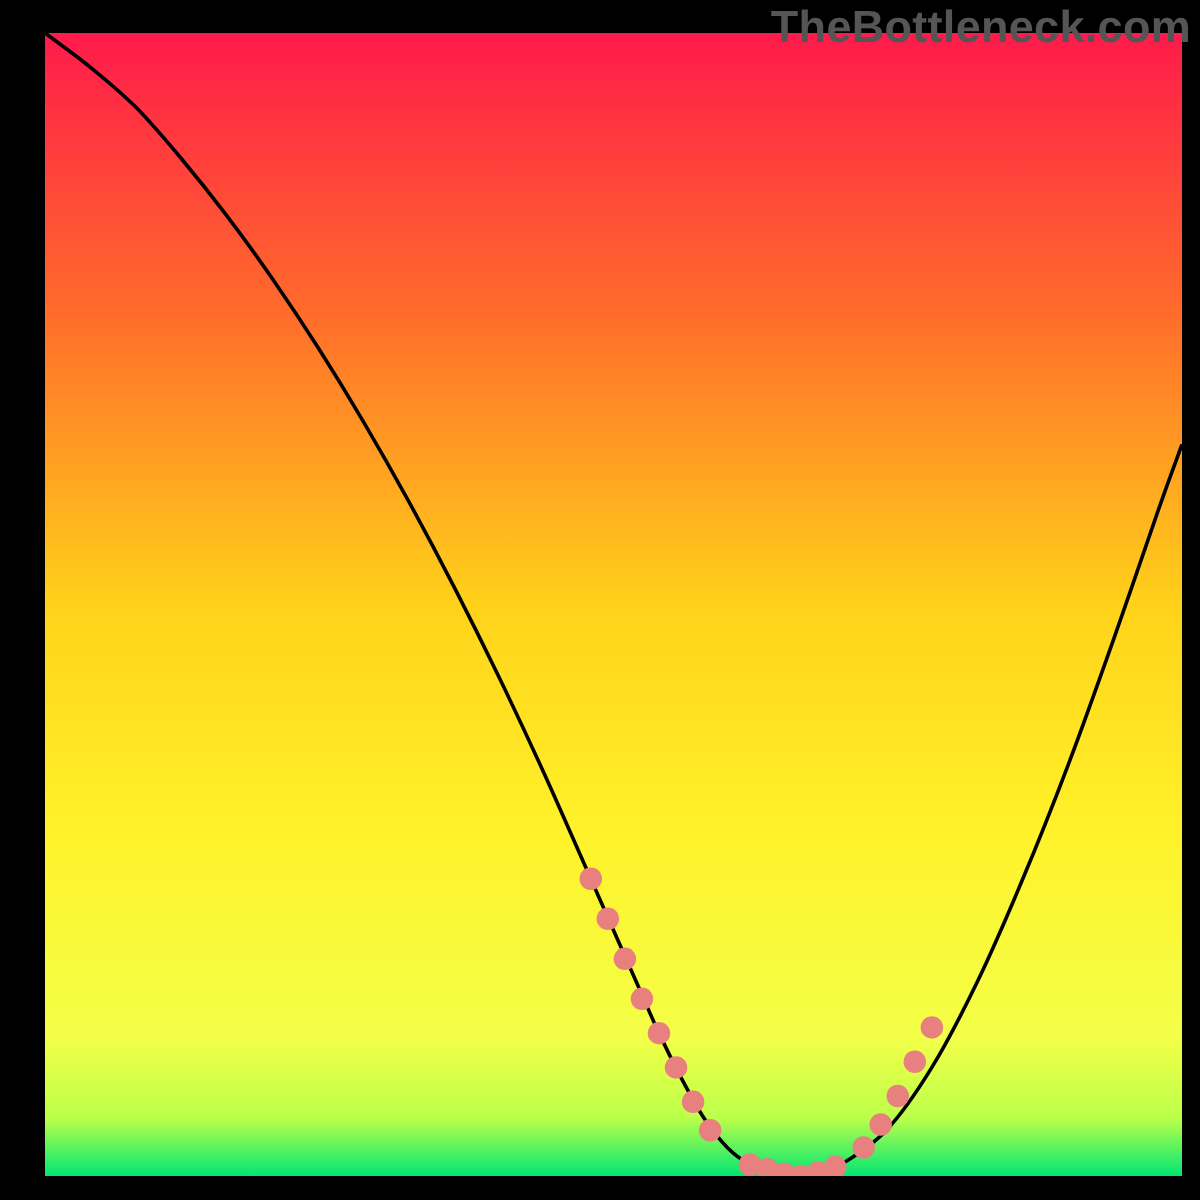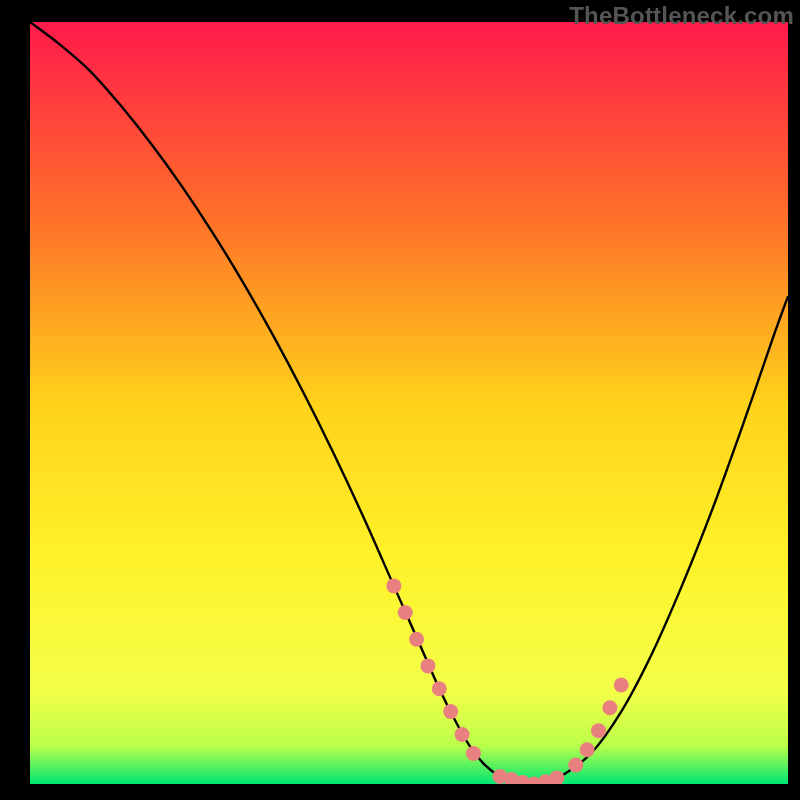--- a/index.html
+++ b/index.html
@@ -3,21 +3,21 @@
 <meta charset="utf-8">
 <style>
   * { margin: 0; padding: 0; box-sizing: border-box; }
   html, body { width: 800px; height: 800px; overflow: hidden; background: #000; }
   .container { position: relative; width: 800px; height: 800px; }
   .watermark {
     position: absolute;
     top: 2px;
     right: 6px;
     font-family: Arial, Helvetica, sans-serif;
-    font-size: 24px;
+    font-size: 30px;
     font-weight: bold;
     color: #555;
     letter-spacing: 0.2px;
     z-index: 4;
   }
   svg { display: block; }
 </style>
 </head>
 <body>
 

